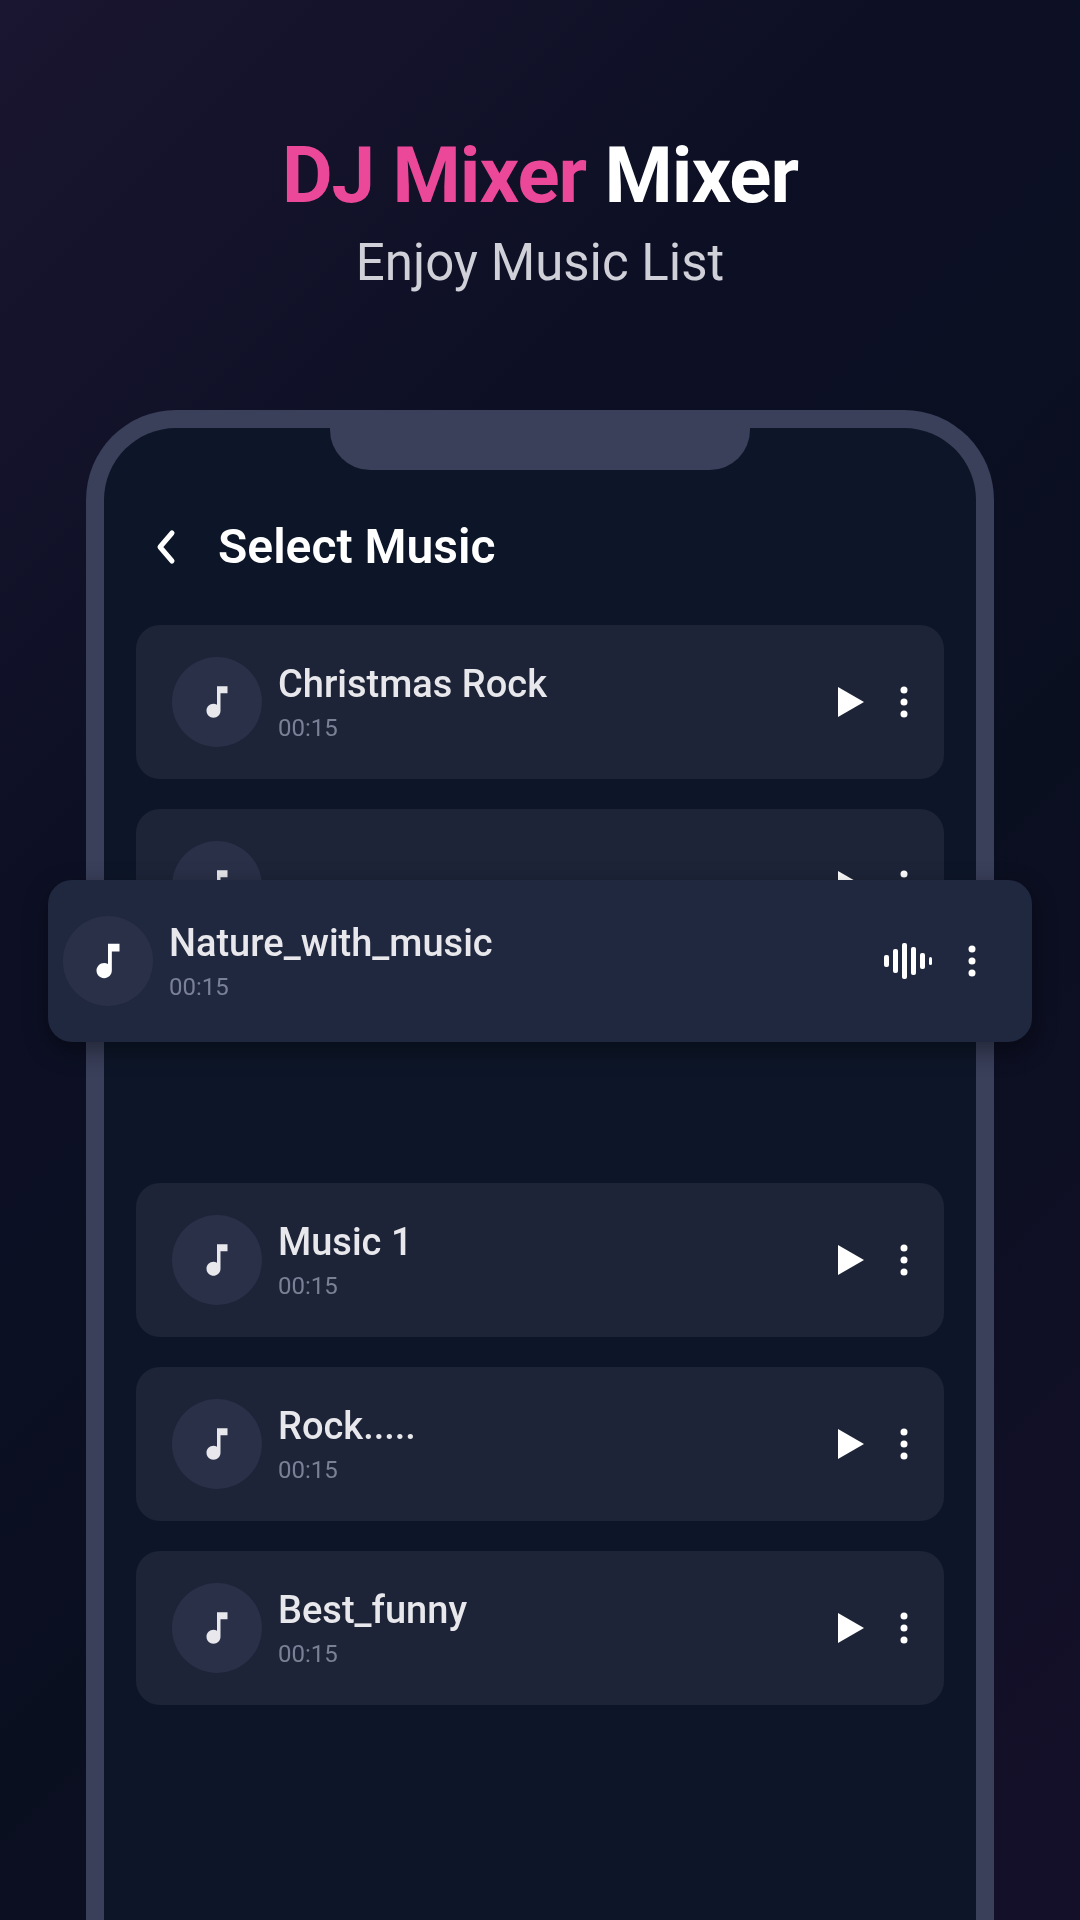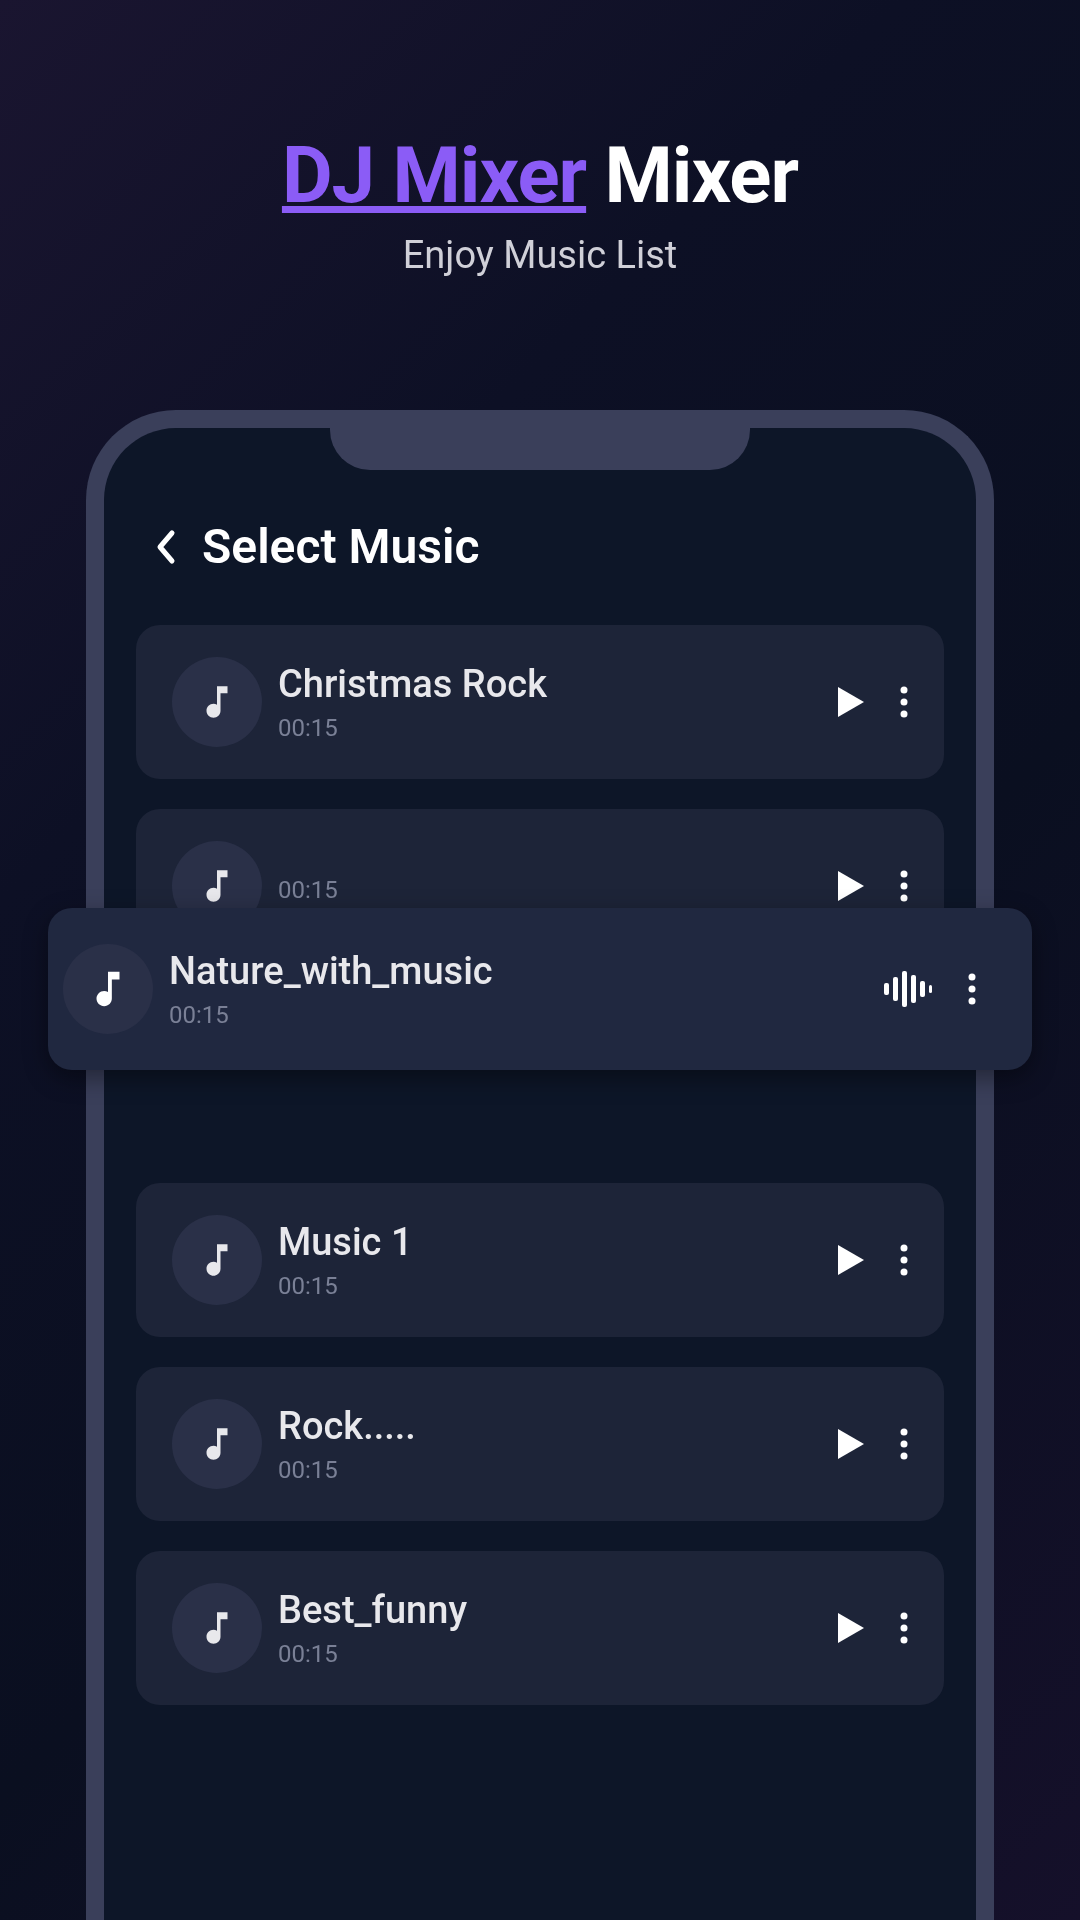--- a/index.html
+++ b/index.html
@@ -18,29 +18,28 @@
   .header {
     text-align: center;
     padding-top: 130px;
   }
   .title {
     font-size: 78px;
     font-weight: 700;
     letter-spacing: -1px;
   }
   .title-blue {
-    color: #8b5cf6;
-    text-decoration: underline;
+    color: #ec4899;
   }
   .title-white {
     color: #ffffff;
   }
   .subtitle {
     color: #d0d0d8;
-    font-size: 38px;
+    font-size: 51px;
     font-weight: 400;
     margin-top: 12px;
   }
   .phone-frame {
     position: absolute;
     left: 86px;
     right: 86px;
     top: 410px;
     bottom: 0;
     border: 18px solid #3a3f5a;
@@ -56,21 +55,21 @@
     transform: translateX(-50%);
     width: 420px;
     height: 60px;
     background: #3a3f5a;
     border-radius: 0 0 40px 40px;
   }
   .app-header {
     display: flex;
     align-items: center;
     padding: 90px 50px 50px 50px;
-    gap: 24px;
+    gap: 40px;
   }
   .back-icon {
     width: 24px;
     height: 40px;
     display: flex;
     align-items: center;
     justify-content: center;
   }
   .screen-title {
     color: #ffffff;
@@ -209,21 +208,21 @@
         <div class="more-icon">
           <svg width="8" height="32" viewBox="0 0 8 32" fill="#ffffff">
               <circle cx="4" cy="4" r="3.5"></circle>
               <circle cx="4" cy="16" r="3.5"></circle>
               <circle cx="4" cy="28" r="3.5"></circle>
             </svg>
         </div>
       </div>
     </div>
 
-    <div class="track-item active" style="top: 480px; padding-left: 15px;">
+    <div class="track-item active" style="top: 452px; padding-left: 15px;">
       <div class="music-icon-circle">
         <svg width="46" height="46" viewBox="0 0 24 24" fill="#ffffff">
             <path d="M12 3v10.55c-.59-.34-1.27-.55-2-.55-2.21 0-4 1.79-4 4s1.79 4 4 4 4-1.79 4-4V7h4V3h-6z"></path>
           </svg>
       </div>
       <div class="track-info">
         <div class="track-title">Nature_with_music</div>
         <div class="track-duration">00:15</div>
       </div>
       <div class="track-actions">

